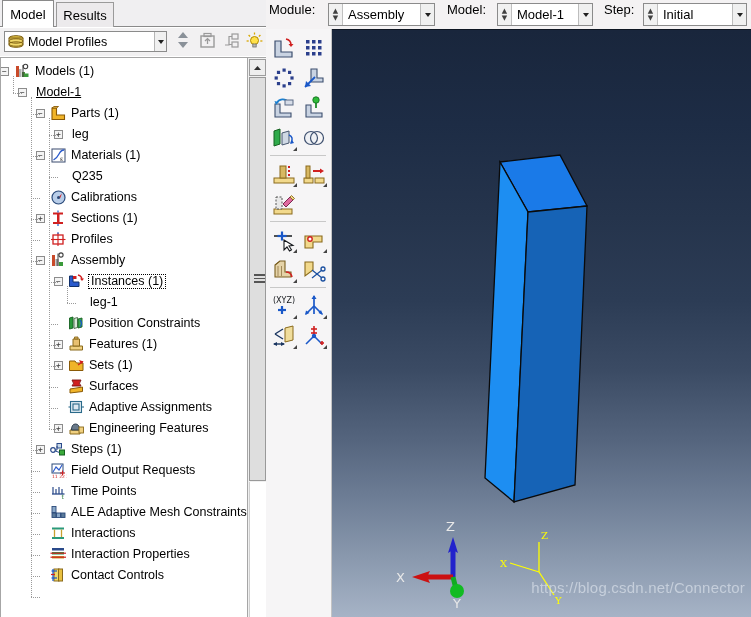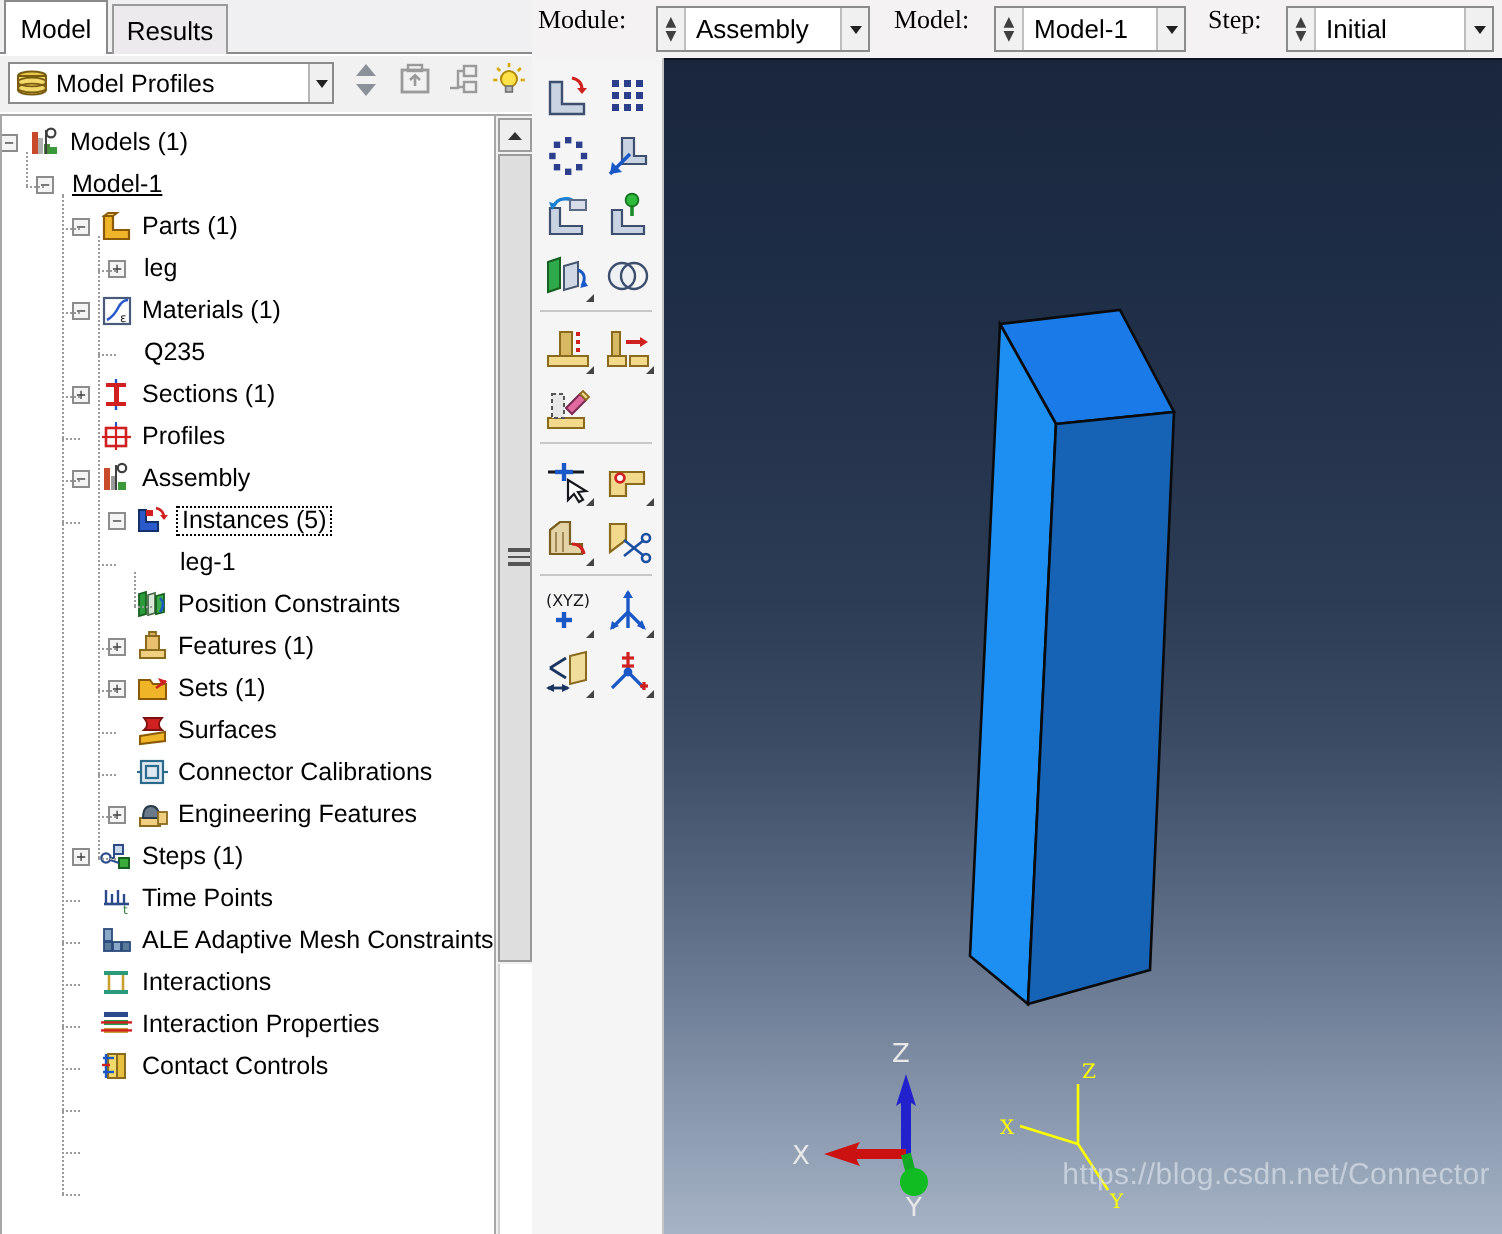--- a/index.html
+++ b/index.html
@@ -189,21 +189,21 @@
   }
 
   
   #top-bar {
     position: absolute; left: 266px; top: 0;
     width: 485px; height: 29px;
     background: #f4f2f3;
   }
   .ctl-label {
     position: absolute; top: 2px;
-    font-size: 13px; color: #000; font-family: Liberation Serif, serif;
+    font-size: 13px; color: #000;
   }
   .ctl-combo {
     position: absolute; top: 3px;
     height: 23px;
     background: #ffffff;
     border: 1px solid #8b8b8b;
     display: flex; align-items: center;
     cursor: default;
   }
   .ctl-combo .spin {
@@ -414,20 +414,29 @@
         <text x="10" y="14" font-size="6" fill="#1a1a1a" font-family="DejaVu Sans, sans-serif">ε</text>
               </svg></span>
             <span class="tlabel">Materials (1)</span>
           </div>
           <div class="trow">
             <span style="display: inline-block; width: 67px; flex: 0 0 auto;"></span>
             <span style="display: inline-block; width: 0px; flex: 0 0 auto;"></span>
             <span class="tlabel">Q235</span>
           </div>
           <div class="trow">
+            <span style="display: inline-block; width: 49px; flex: 0 0 auto;"></span>
+            <span class="ticon"><svg xmlns="http://www.w3.org/2000/svg" width="17" height="17" viewBox="0 0 17 17">
+                <circle cx="8.5" cy="8.5" r="6.5" fill="#b8cde8" stroke="#2a4a7a" stroke-width="1.2"></circle>
+        <path d="M8.5 8.5 L12 4.5 L10 9.5 Z" fill="#d02020"></path>
+                <circle cx="8.5" cy="8.5" r="1.5" fill="#2a4a7a"></circle>
+              </svg></span>
+            <span class="tlabel">Calibrations</span>
+          </div>
+          <div class="trow">
             <div class="expander" style="left: 35px;">+</div>
             <span style="display: inline-block; width: 49px; flex: 0 0 auto;"></span>
             <span class="ticon"><svg xmlns="http://www.w3.org/2000/svg" width="17" height="17" viewBox="0 0 17 17">
                 <rect x="3" y="2.5" width="10" height="2" fill="#d02020"></rect>
                 <rect x="7" y="4" width="2.5" height="8" fill="#d02020"></rect>
         <rect x="3" y="12" width="10" height="2" fill="#d02020"></rect>
         <g stroke="#1a58c8" stroke-width="1.2">
                   <line x1="8" y1="0.5" x2="8" y2="2.5"></line>
                   <line x1="8" y1="14" x2="8" y2="16"></line>
                 </g>
@@ -460,21 +469,21 @@
           </div>
           <div class="trow">
             <div class="expander" style="left: 53px;">−</div>
             <span style="display: inline-block; width: 67px; flex: 0 0 auto;"></span>
             <span class="ticon"><svg xmlns="http://www.w3.org/2000/svg" width="17" height="17" viewBox="0 0 17 17">
                 <path d="M1.5 3 L5 3 L5 9 L11 9 L11 13.5 L1.5 13.5 Z" fill="#2a5acc" stroke="#10306a" stroke-width="1"></path>
         <path d="M5 3 L8.5 3 L8.5 6 L5 6 Z" fill="#d02020"></path>
         <path d="M10 2 q4 1 4 5" stroke="#d02020" stroke-width="1.3" fill="none"></path>
         <path d="M14 8 l-2 -2.5 l4 0 Z" fill="#d02020"></path>
               </svg></span>
-            <span class="tlabel dashbox">Instances (5)</span>
+            <span class="tlabel dashbox">Instances (1)</span>
           </div>
           <div class="trow">
             <span style="display: inline-block; width: 85px; flex: 0 0 auto;"></span>
             <span style="display: inline-block; width: 0px; flex: 0 0 auto;"></span>
             <span class="tlabel">leg-1</span>
           </div>
           <div class="trow">
             <span style="display: inline-block; width: 67px; flex: 0 0 auto;"></span>
             <span class="ticon"><svg xmlns="http://www.w3.org/2000/svg" width="17" height="17" viewBox="0 0 17 17">
                 <path d="M1.5 3 L5 2 L5 13 L1.5 14 Z" fill="#2a9a3a" stroke="#156020" stroke-width="0.9"></path>
@@ -513,21 +522,21 @@
             <span class="tlabel">Surfaces</span>
           </div>
           <div class="trow">
             <span style="display: inline-block; width: 67px; flex: 0 0 auto;"></span>
             <span class="ticon"><svg xmlns="http://www.w3.org/2000/svg" width="17" height="17" viewBox="0 0 17 17">
                 <rect x="2.5" y="2.5" width="11" height="11" fill="#dde8f0" stroke="#2a6a8a" stroke-width="1.1"></rect>
         <rect x="5" y="5" width="6" height="6" fill="none" stroke="#2a6a8a" stroke-width="1.1"></rect>
         <line x1="0.5" y1="8" x2="2.5" y2="8" stroke="#2a6a8a" stroke-width="1.1"></line>
         <line x1="13.5" y1="8" x2="16" y2="8" stroke="#2a6a8a" stroke-width="1.1"></line>
               </svg></span>
-            <span class="tlabel">Connector Calibrations</span>
+            <span class="tlabel">Adaptive Assignments</span>
           </div>
           <div class="trow">
             <div class="expander" style="left: 53px;">+</div>
             <span style="display: inline-block; width: 67px; flex: 0 0 auto;"></span>
             <span class="ticon"><svg xmlns="http://www.w3.org/2000/svg" width="17" height="17" viewBox="0 0 17 17">
                 <path d="M2 10 L12 10 L12 14 L2 14 Z" fill="#f0d080" stroke="#8a6a1c" stroke-width="1"></path>
         <path d="M3.5 10 Q3.5 4 7.5 4 Q11.5 4 11.5 10 Z" fill="#6a7a8a" stroke="#2a3a4a" stroke-width="1"></path>
         <rect x="11" y="7" width="4.5" height="6" fill="#f0d080" stroke="#8a6a1c" stroke-width="0.9"></rect>
               </svg></span>
             <span class="tlabel">Engineering Features</span>
@@ -535,20 +544,33 @@
           <div class="trow">
             <div class="expander" style="left: 35px;">+</div>
             <span style="display: inline-block; width: 49px; flex: 0 0 auto;"></span>
             <span class="ticon"><svg xmlns="http://www.w3.org/2000/svg" width="17" height="17" viewBox="0 0 17 17">
                 <circle cx="3" cy="9" r="2.3" fill="none" stroke="#2a4a8a" stroke-width="1.2"></circle>
         <rect x="7" y="2.5" width="4.5" height="4.5" fill="#c8d8e8" stroke="#2a4a8a" stroke-width="1"></rect>
         <rect x="9.5" y="9" width="5" height="5" fill="#3aaa3a" stroke="#156020" stroke-width="1"></rect>
         <path d="M5.3 9 L7 9 L7 5 M5.3 10 L9.5 11.5" stroke="#2a4a8a" stroke-width="1" fill="none"></path>
               </svg></span>
             <span class="tlabel">Steps (1)</span>
+          </div>
+          <div class="trow">
+            <span style="display: inline-block; width: 49px; flex: 0 0 auto;"></span>
+            <span class="ticon"><svg xmlns="http://www.w3.org/2000/svg" width="17" height="17" viewBox="0 0 17 17">
+                <rect x="2" y="2" width="11" height="9" fill="#ffffff" stroke="#2a4a7a" stroke-width="1"></rect>
+        <path d="M3 10 L6 5 L9 8 L12 3" stroke="#2a5acc" stroke-width="1.1" fill="none"></path>
+        <g stroke="#d02020" stroke-width="1.1">
+                  <line x1="10" y1="11" x2="15" y2="11"></line>
+                  <line x1="12.5" y1="8.5" x2="12.5" y2="13.5"></line>
+                </g>
+        <text x="2" y="16" font-size="4.5" fill="#d02020" font-family="DejaVu Sans, sans-serif">11 22 33</text>
+              </svg></span>
+            <span class="tlabel">Field Output Requests</span>
           </div>
           <div class="trow">
             <span style="display: inline-block; width: 49px; flex: 0 0 auto;"></span>
             <span class="ticon"><svg xmlns="http://www.w3.org/2000/svg" width="17" height="17" viewBox="0 0 17 17">
                 <line x1="2" y1="11" x2="14.5" y2="11" stroke="#2a4a8a" stroke-width="1.3"></line>
         <g stroke="#2a4a8a" stroke-width="1.2">
           <line x1="3" y1="4" x2="3" y2="11"></line>
                   <line x1="6" y1="6" x2="6" y2="11"></line>
           <line x1="9" y1="4" x2="9" y2="11"></line>
                   <line x1="12" y1="6" x2="12" y2="11"></line>

